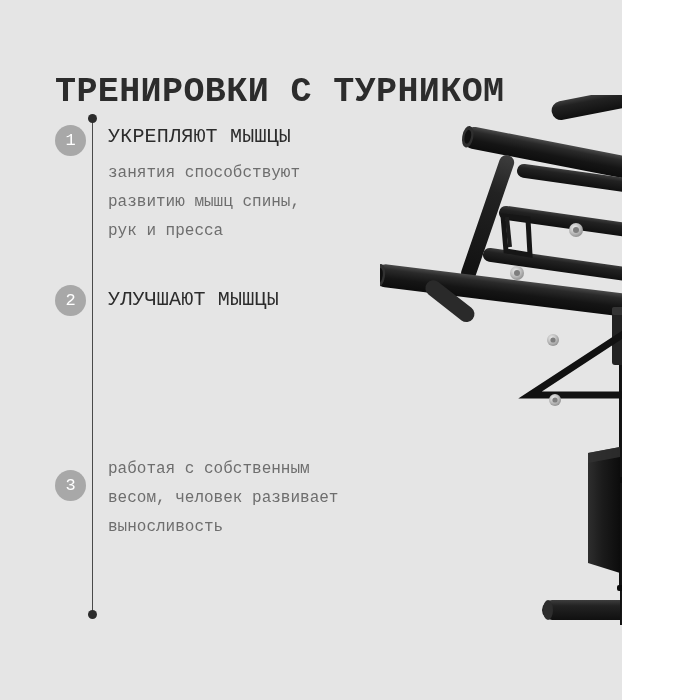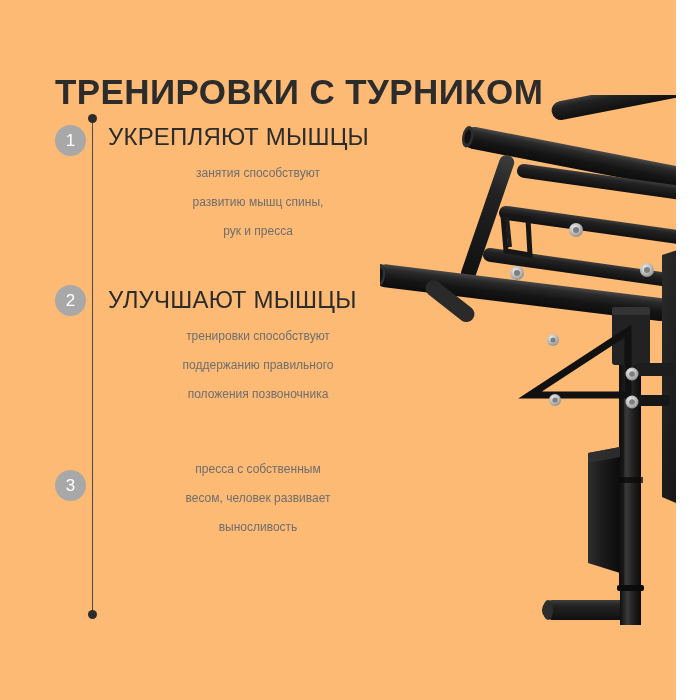--- a/index.html
+++ b/index.html
@@ -8,24 +8,25 @@
   }
   body {
     width: 700px;
     height: 700px;
     background: #ffffff;
     font-family: "Liberation Sans", "DejaVu Sans", sans-serif;
     overflow: hidden;
   }
   #page {
     position: relative;
-    width: 676px;
+    width: 622px;
     height: 700px;
-    background: #fdba74;
+    background: #e5e5e5;
     overflow: hidden;
+    font-family: Liberation Mono, monospace;
   }
 
   
   #product-photo {
     position: absolute;
     left: 380px;
     top: 95px;
     width: 320px;
     height: 530px;
     overflow: hidden;
@@ -92,35 +93,34 @@
   #benefit-2 .benefit-badge { top: 0px; }
   #benefit-3 .benefit-badge { top: 15px; }
 
   .benefit-body {
     position: absolute;
     left: 108px;
     width: 300px;
   }
 
   .benefit-heading {
-    font-size: 24px;
+    font-size: 20px;
     line-height: 29px;
     font-weight: 400;
     color: #2c2c2c;
     letter-spacing: 0.2px;
     margin: 0 0 8px 0;
     white-space: pre-line;
   }
   .benefit-desc {
-    font-size: 12px;
+    font-size: 16px;
     line-height: 29px;
     color: #6e6e6e;
     margin: 0;
     white-space: pre-line;
-    text-align: center;
   }
 </style>
 </head>
 <body>
 
 <div id="page">
 
   <div id="product-photo">
     <svg width="320" height="530" viewBox="0 0 320 530" xmlns="http://www.w3.org/2000/svg">
       <defs>
@@ -264,28 +264,25 @@
       <div class="benefit-desc">занятия способствуют
 развитию мышц спины,
 рук и пресса</div>
     </div>
   </div>
 
   <div class="benefit-item" id="benefit-2">
     <div class="benefit-badge">2</div>
     <div class="benefit-body">
       <div class="benefit-heading">УЛУЧШАЮТ МЫШЦЫ</div>
-      <div class="benefit-desc">тренировки способствуют
-поддержанию правильного
-положения позвоночника</div>
     </div>
   </div>
 
   <div class="benefit-item" id="benefit-3">
     <div class="benefit-badge">3</div>
     <div class="benefit-body">
-      <div class="benefit-desc">пресса с собственным
+      <div class="benefit-desc">работая с собственным
 весом, человек развивает
 выносливость</div>
     </div>
   </div>
 
 </div>
 
 </body></html>

